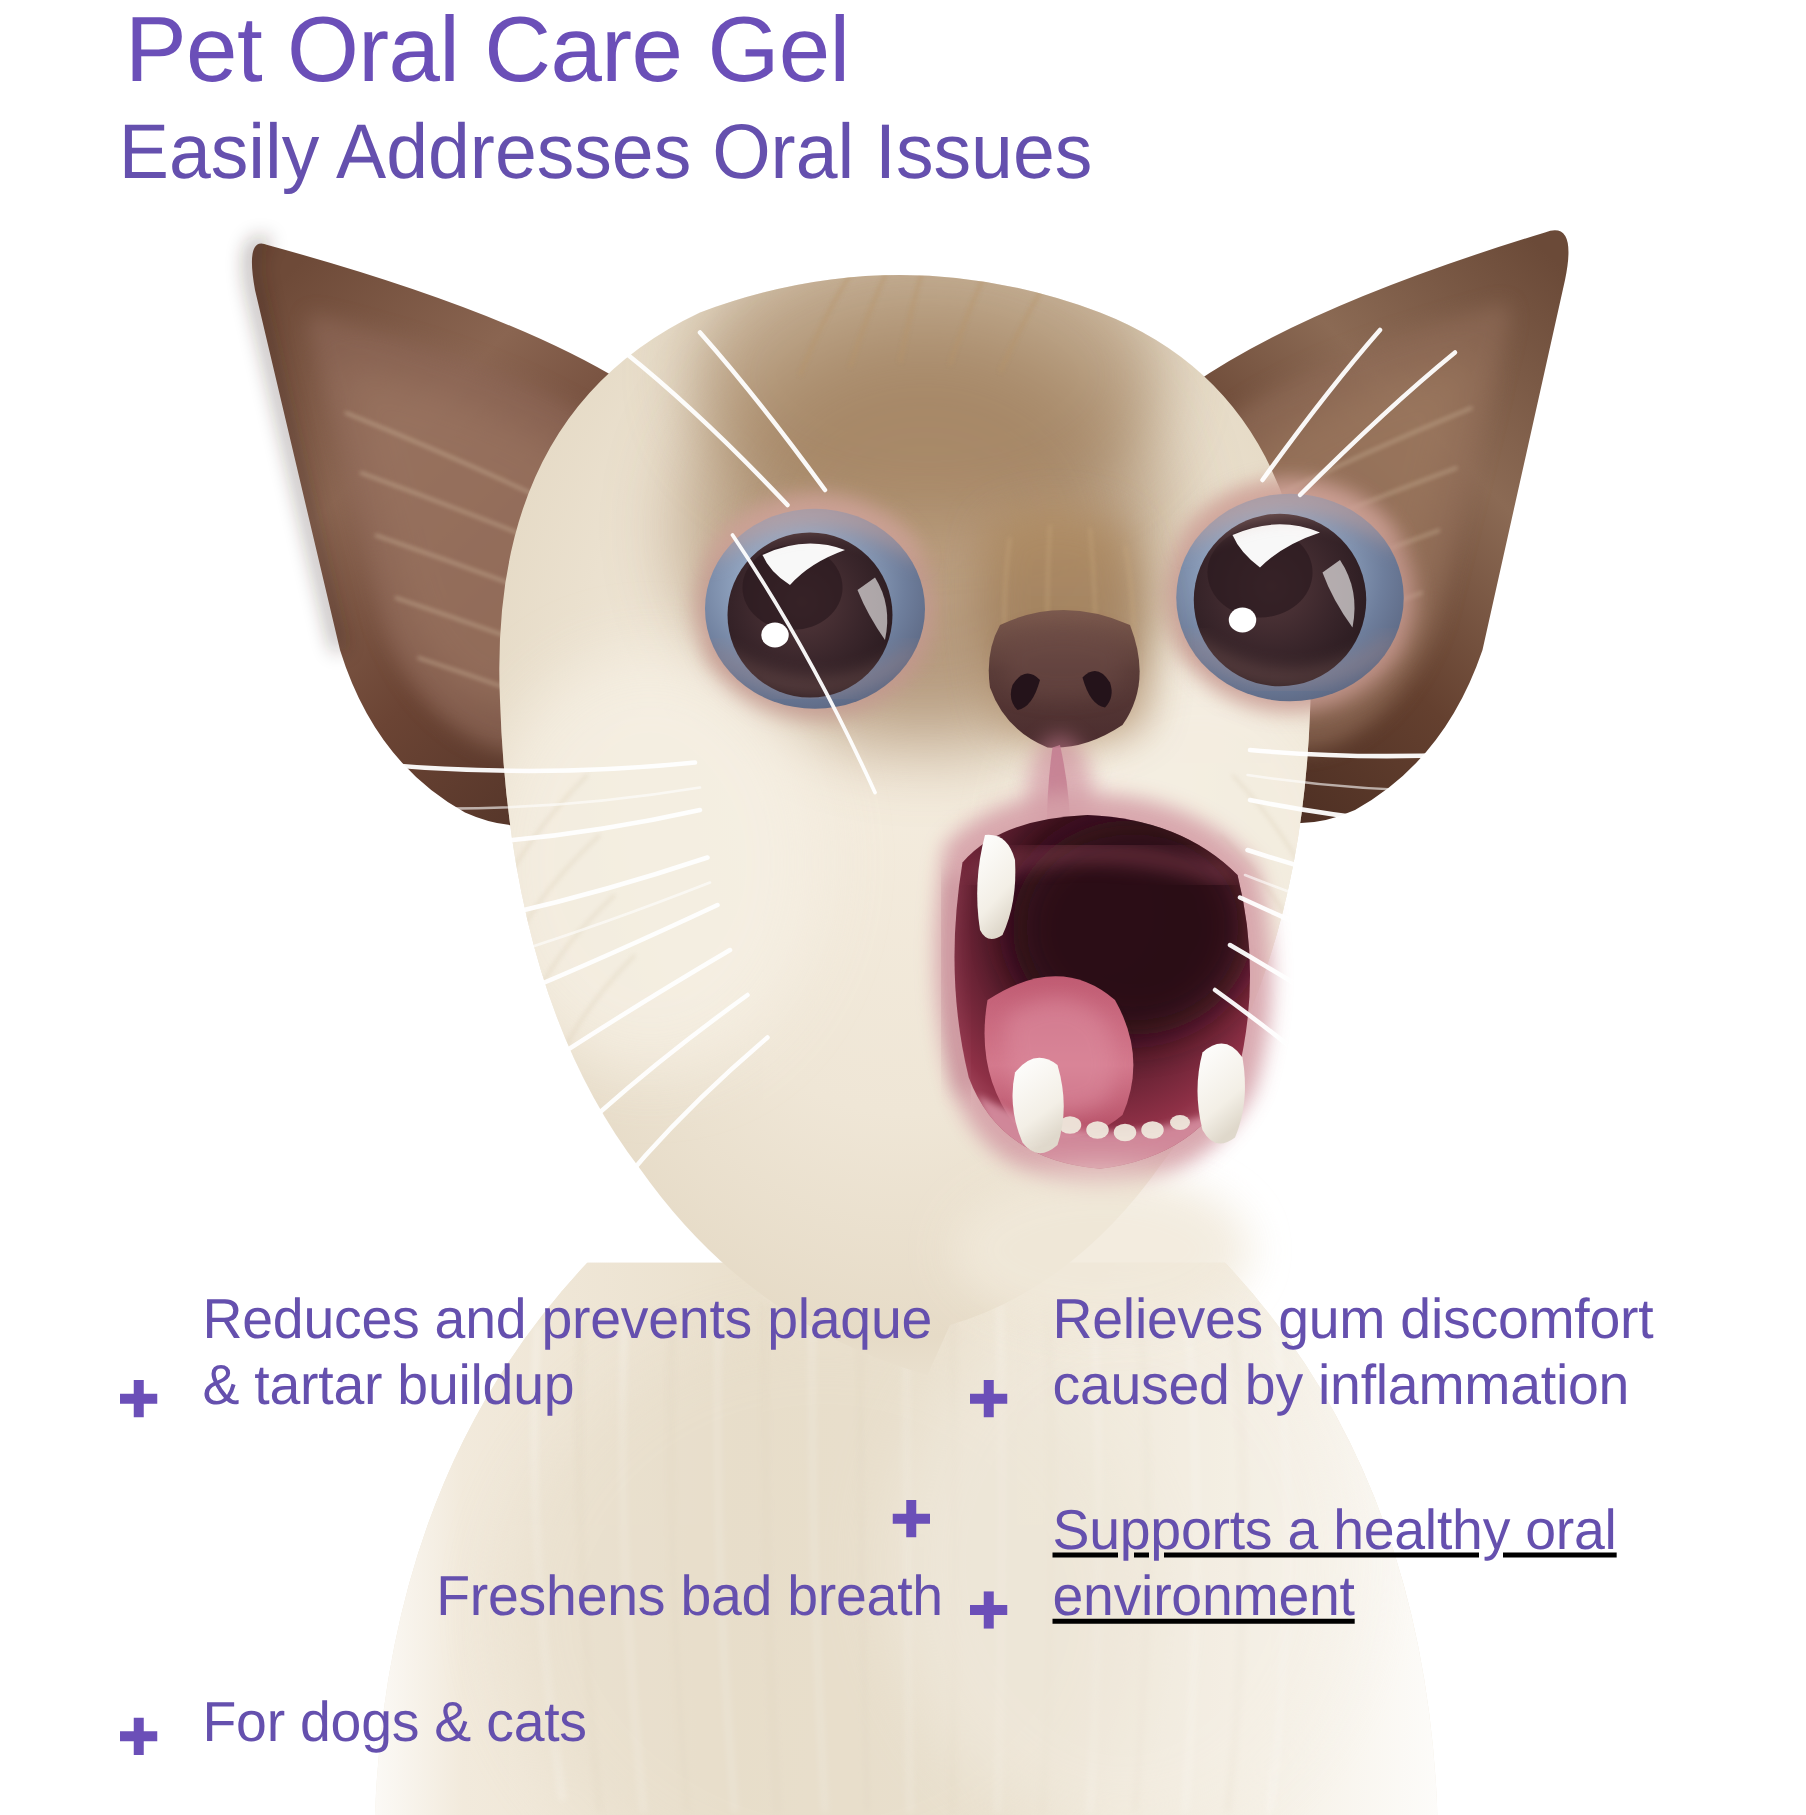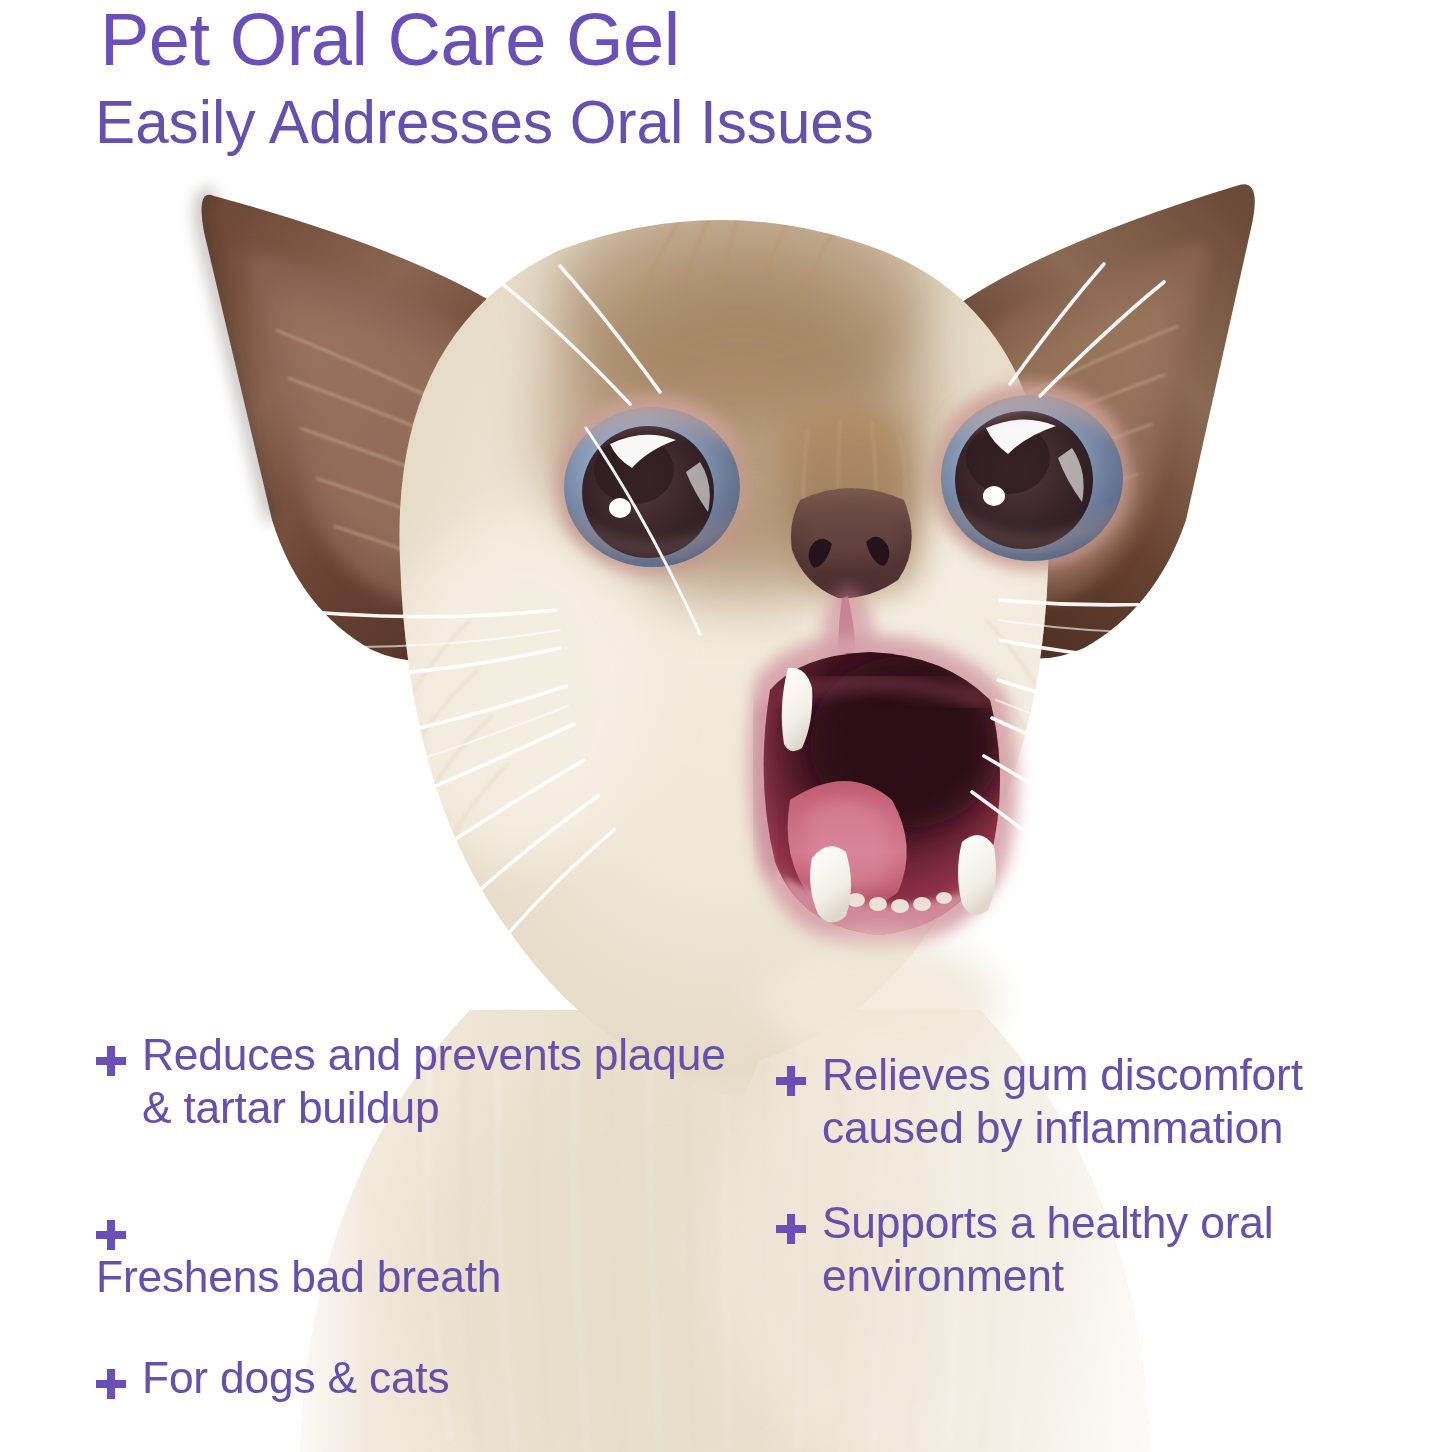--- a/index.html
+++ b/index.html
@@ -35,21 +35,21 @@
   }
 
   
   .bullets {
     position:absolute; left:0; top:1028px; width:1445px; z-index:40;
     display:grid;
     grid-template-columns: 760px 685px;
     grid-template-rows: auto auto auto;
     row-gap:0px;
   }
-  .bullet { display:flex; align-items:flex-start; }
+  .bullet { display:flex; align-items:flex-end;gap:20px; }
   .bullet .plus { flex:0 0 auto; width:46px; padding-top:18px; }
   .bullet .plus svg { display:block; width:30px; height:30px; }
   .bullet .btext {
     font-size:45px; font-weight:400; line-height:1.18;
     letter-spacing:-0.2px;
     transform:scaleX(0.985); transform-origin:left top;
   }
 
   
   .col-l { padding-left:96px; }
@@ -57,22 +57,22 @@
 
   .r1 { grid-row:1; }
   .r2 { grid-row:2; }
   .r3 { grid-row:3; }
   .c1 { grid-column:1; }
   .c2 { grid-column:2; }
 
   .sp-a { padding-top:0px; }
   .sp-b { padding-top:48px;flex-direction:column; }
   .sp-c { padding-top:48px; }
-  .sp-d { padding-top:0px;margin-top:20px; }
-  .sp-e { padding-top:42px; }
+  .sp-d { padding-top:0px; }
+  .sp-e { padding-top:42px;text-decoration:underline; }
 </style>
 </head>
 <body>
 
 <div id="stage">
 
   <div class="cat-photo">
     <svg viewBox="0 0 1445 1452" xmlns="http://www.w3.org/2000/svg">
       <defs>
 

